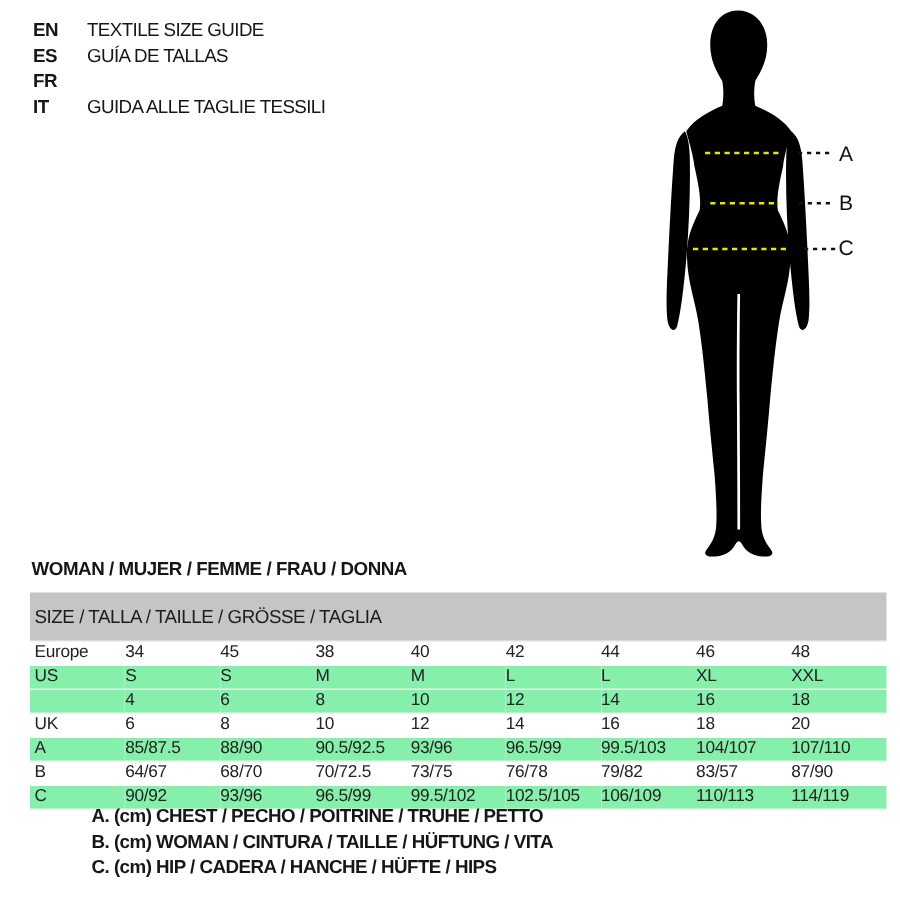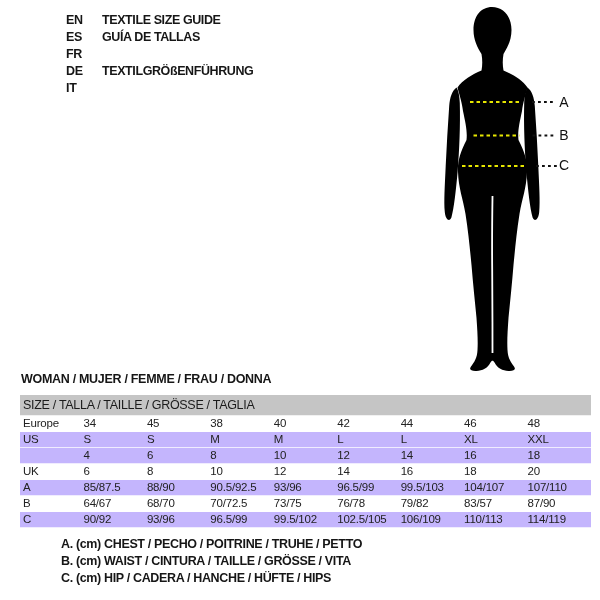--- a/index.html
+++ b/index.html
@@ -3,22 +3,22 @@
 <meta charset="utf-8">
 <style>
   html,body{margin:0;padding:0;}
   body{
     width:600px;height:600px;position:relative;background:#ffffff;
     font-family:"Liberation Sans", sans-serif;color:#161616;overflow:hidden;
   }
   
   .lang-list{position:absolute;left:22px;top:11px;}
   .lang-row{display:flex;height:17px;align-items:center;}
-  .lang-code{width:36px;font-size:12.5px;font-weight:bold;letter-spacing:-0.3px;margin-left:44px;}
-  .lang-label{font-size:12.5px;font-weight:bold;letter-spacing:-0.4px;white-space:nowrap;}
+  .lang-code{width:36px;font-size:12.5px;font-weight:bold;letter-spacing:-0.3px;}
+  .lang-label{font-size:12.5px;font-weight:normal;letter-spacing:-0.4px;white-space:nowrap;}
   
   .figure-wrap{position:absolute;left:430px;top:0;width:170px;height:380px;}
   .measure-label{
     position:absolute;font-size:14px;font-weight:normal;color:#111;
     width:14px;text-align:center;
   }
   .measure-label.a{left:557px;top:94px;}
   .measure-label.b{left:557px;top:127px;}
   .measure-label.c{left:557px;top:157px;}
   
@@ -30,50 +30,47 @@
   .size-table{
     position:absolute;left:20px;top:395px;width:571px;
     border-collapse:collapse;table-layout:fixed;
   }
   .size-table th,.size-table td{
     padding:0;font-weight:normal;font-size:11.5px;letter-spacing:-0.2px;
     color:#222;height:15px;line-height:15px;border-bottom:1px solid rgba(255,255,255,0.75);
   }
   .size-table .head-cell{
     background:#c5c5c5;text-align:left;padding-left:3px;font-size:12.5px;
-    color:#1c1c1c;height:20px;line-height:16px;letter-spacing:-0.3px;
+    color:#1c1c1c;height:32px;line-height:16px;letter-spacing:-0.3px;
   }
   .size-table .row-label{text-align:left;padding-left:3px;width:72px;}
   .size-table td.c{text-align:left;}
-  .size-table tr.shade{background:#c4b5fd;}
+  .size-table tr.shade{background:#86efac;}
   
   .legend{position:absolute;left:21px;top:537px;margin-left:40px;}
   .legend-line{height:17px;font-size:12.5px;font-weight:bold;letter-spacing:-0.35px;white-space:nowrap;}
 </style>
 </head>
 <body>
 
 <div class="lang-list">
   <div class="lang-row">
     <span class="lang-code">EN</span>
     <span class="lang-label">TEXTILE SIZE GUIDE</span>
   </div>
   <div class="lang-row">
     <span class="lang-code">ES</span>
     <span class="lang-label">GUÍA DE TALLAS</span>
   </div>
   <div class="lang-row">
     <span class="lang-code">FR</span>
   </div>
   <div class="lang-row">
-    <span class="lang-code">DE</span>
-    <span class="lang-label">TEXTILGRÖßENFÜHRUNG</span>
-  </div>
-  <div class="lang-row">
     <span class="lang-code">IT</span>
+    <span class="lang-label">GUIDA ALLE TAGLIE TESSILI</span>
   </div>
 </div>
 
 <div class="figure-wrap">
   <svg width="170" height="380" viewBox="0 0 170 380">
     <path fill="#000000" d="
       M62,7
       C73,7 81.5,16 81.5,30
       C81.5,40 77.5,47.5 73.5,54
       C72.5,60 72.5,65 73.5,70.5
@@ -217,15 +214,15 @@
     <td class="c">102.5/105</td>
     <td class="c">106/109</td>
     <td class="c">110/113</td>
     <td class="c">114/119</td>
   </tr>
 </tbody>
   </table>
 
 <div class="legend">
   <div class="legend-line">A. (cm) CHEST / PECHO / POITRINE / TRUHE / PETTO</div>
-  <div class="legend-line">B. (cm) WAIST / CINTURA / TAILLE / GRÖSSE / VITA</div>
+  <div class="legend-line">B. (cm) WOMAN / CINTURA / TAILLE / HÜFTUNG / VITA</div>
   <div class="legend-line">C. (cm) HIP / CADERA / HANCHE / HÜFTE / HIPS</div>
 </div>
 
 </body></html>

